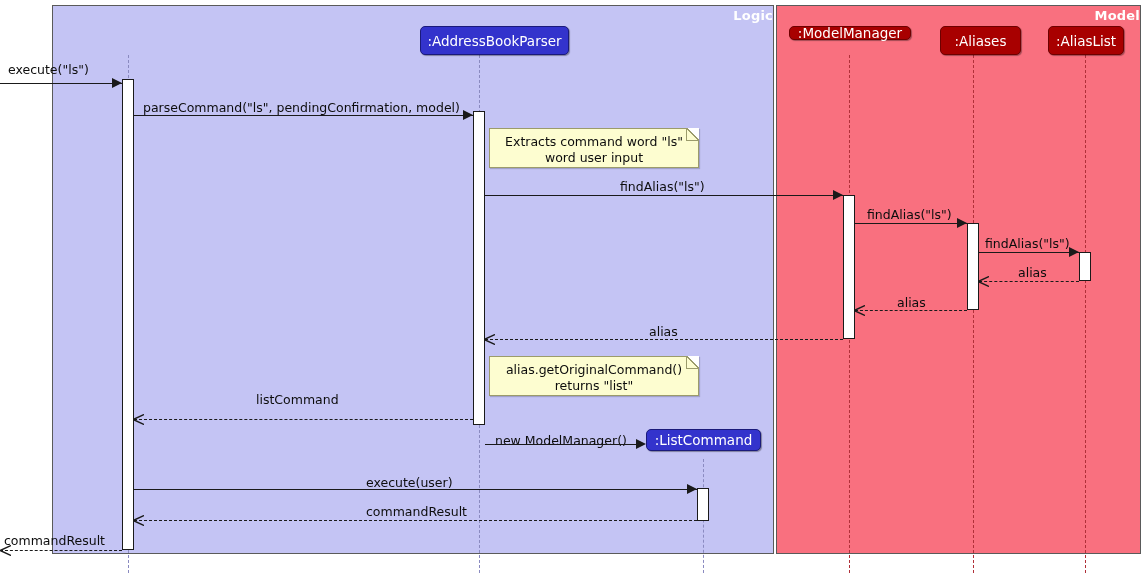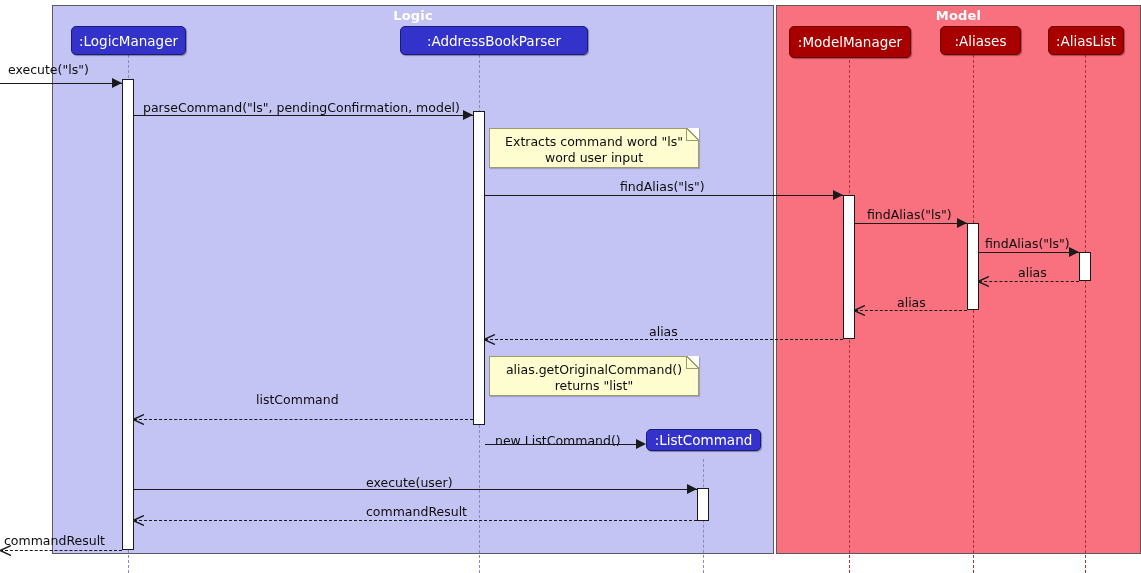--- a/index.html
+++ b/index.html
@@ -22,21 +22,21 @@
   .pkg {
     position: absolute;
     box-sizing: border-box;
     border: 1px solid #5a5a5a;
   }
   .pkg-title {
     position: absolute;
     top: 2px;
     left: 0;
     width: 100%;
-    text-align: center;
+    text-align: right;
     font-size: 13px;
     font-weight: bold;
     color: #ffffff;
     letter-spacing: .2px;
   }
   .pkg-logic { background: #c4c4f4; }
   .pkg-model { background: #f9707f; }
 
   
   .participant {
@@ -141,27 +141,26 @@
     <div class="pkg-title">Model</div>
   </div>
 
   <div class="lifeline blue-ll" style="left:128px; top:55px; height:518px;"></div>
   <div class="lifeline blue-ll" style="left:479px; top:55px; height:518px;"></div>
   <div class="lifeline blue-ll" style="left:703px; top:459px; height:114px;"></div>
   <div class="lifeline red-ll" style="left:849px; top:55px; height:518px;"></div>
   <div class="lifeline red-ll" style="left:973px; top:55px; height:518px;"></div>
   <div class="lifeline red-ll" style="left:1085px; top:55px; height:518px;"></div>
 
-  <div class="participant blue" style="left:71px; top:26px; width:115px; height:29px;">:LogicManager</div>
-
-  <div class="participant blue" style="left:400px; top:26px; width:188px; height:29px;">:AddressBookParser</div>
+
+  <div class="participant blue" style="left:420px; top:26px; width:149px; height:29px;">:AddressBookParser</div>
 
   <div class="participant blue" style="left:646px; top:429px; width:115px; height:22px;">:ListCommand</div>
 
-  <div class="participant red" style="left:789px; top:26px; width:122px; height:32px;">:ModelManager</div>
+  <div class="participant red" style="left:789px; top:26px; width:122px; height:14px;">:ModelManager</div>
 
   <div class="participant red" style="left:940px; top:26px; width:81px; height:29px;">:Aliases</div>
 
   <div class="participant red" style="left:1048px; top:26px; width:76px; height:29px;">:AliasList</div>
 
   <div class="activation" style="left:122px; top:79px; width:12px; height:471px;"></div>
   <div class="activation" style="left:473px; top:111px; width:12px; height:314px;"></div>
   <div class="activation" style="left:843px; top:195px; width:12px; height:144px;"></div>
   <div class="activation" style="left:967px; top:223px; width:12px; height:87px;"></div>
   <div class="activation" style="left:1079px; top:252px; width:12px; height:29px;"></div>
@@ -216,21 +215,21 @@
     <div>alias.getOriginalCommand()</div>
     <div>returns "list"</div>
   </div>
 
   <div class="msg-label" style="left:256px; top:392px;">listCommand</div>
   <div class="msg-line dashed" style="left:134px; top:419px; width:339px;"></div>
   <svg class="arrow-open-left" style="left:133px; top:414px;" viewBox="0 0 11 11">
     <path d="M0,5.5 L11,0.5 M0,5.5 L11,10.5" stroke="#1a1a1a" stroke-width="1.4" fill="none"></path>
   </svg>
 
-  <div class="msg-label" style="left:495px; top:433px;">new ListCommand()</div>
+  <div class="msg-label" style="left:495px; top:433px;">new ModelManager()</div>
   <div class="msg-line" style="left:485px; top:444px; width:151px;"></div>
   <div class="arrow-head right" style="left:636px; top:439px;"></div>
 
   <div class="msg-label" style="left:366px; top:475px;">execute(user)</div>
   <div class="msg-line" style="left:134px; top:489px; width:563px;"></div>
   <div class="arrow-head right" style="left:687px; top:484px;"></div>
 
   <div class="msg-label" style="left:366px; top:504px;">commandResult</div>
   <div class="msg-line dashed" style="left:134px; top:520px; width:563px;"></div>
   <svg class="arrow-open-left" style="left:133px; top:515px;" viewBox="0 0 11 11">

